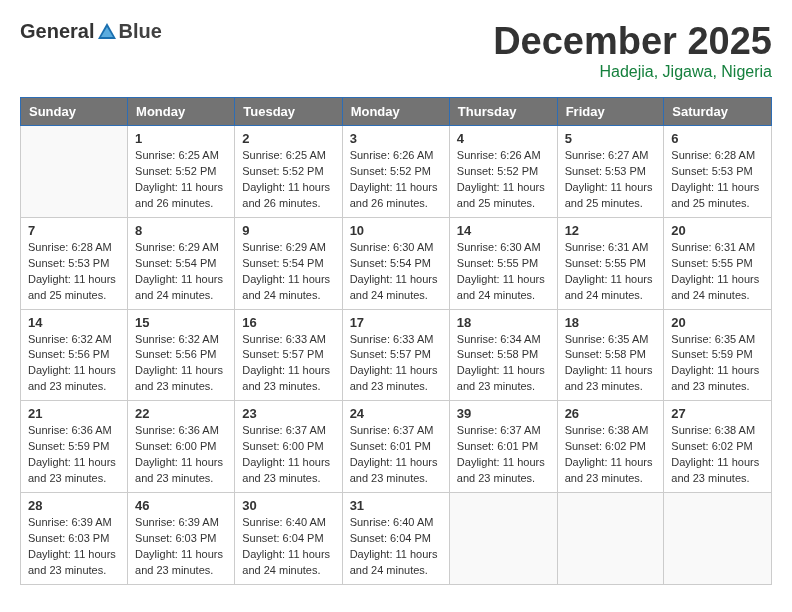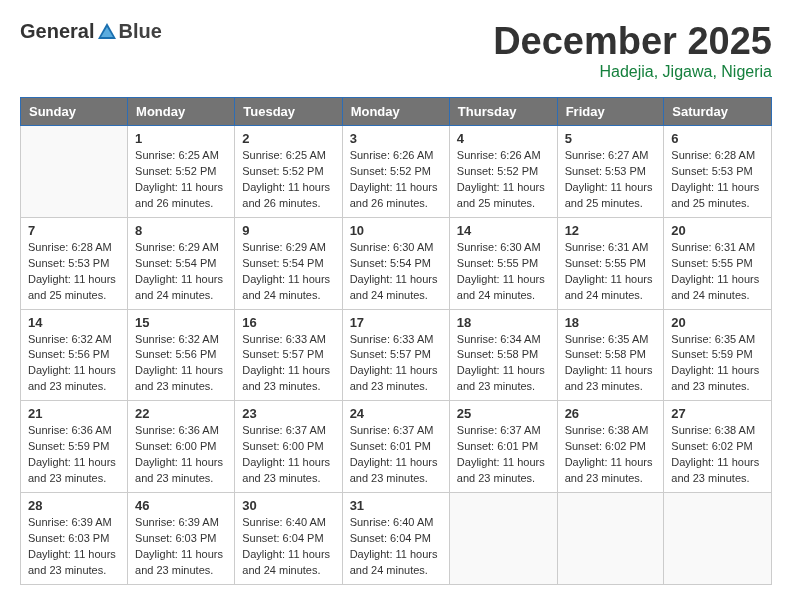--- a/index.html
+++ b/index.html
@@ -223,21 +223,21 @@
         </td>
         <td>
           <span class="day-number">23</span>
           <div class="day-detail">Sunrise: 6:37 AM<br>Sunset: 6:00 PM<br>Daylight: 11 hours and 23 minutes.</div>
         </td>
         <td>
           <span class="day-number">24</span>
           <div class="day-detail">Sunrise: 6:37 AM<br>Sunset: 6:01 PM<br>Daylight: 11 hours and 23 minutes.</div>
         </td>
         <td>
-          <span class="day-number">25</span>
+          <span class="day-number">39</span>
           <div class="day-detail">Sunrise: 6:37 AM<br>Sunset: 6:01 PM<br>Daylight: 11 hours and 23 minutes.</div>
         </td>
         <td>
           <span class="day-number">26</span>
           <div class="day-detail">Sunrise: 6:38 AM<br>Sunset: 6:02 PM<br>Daylight: 11 hours and 23 minutes.</div>
         </td>
         <td>
           <span class="day-number">27</span>
           <div class="day-detail">Sunrise: 6:38 AM<br>Sunset: 6:02 PM<br>Daylight: 11 hours and 23 minutes.</div>
         </td>

